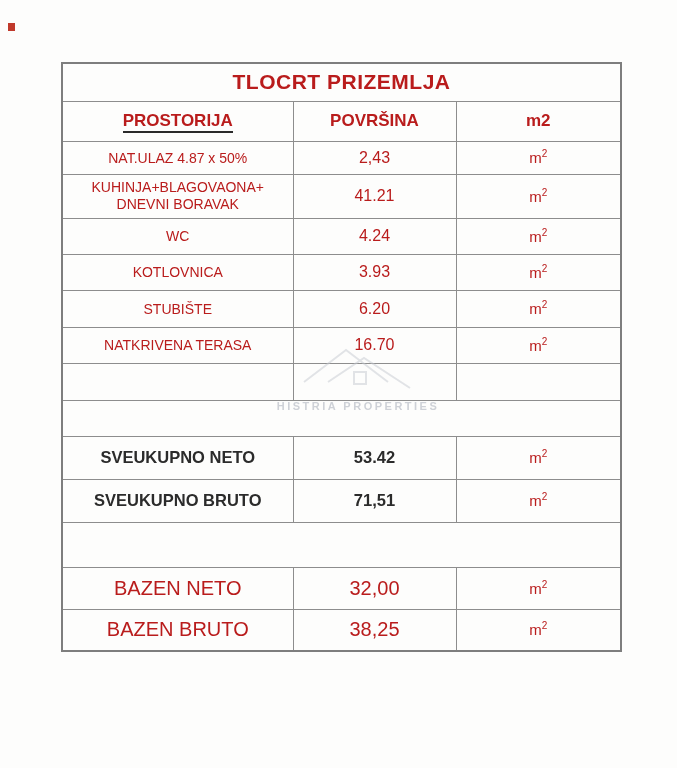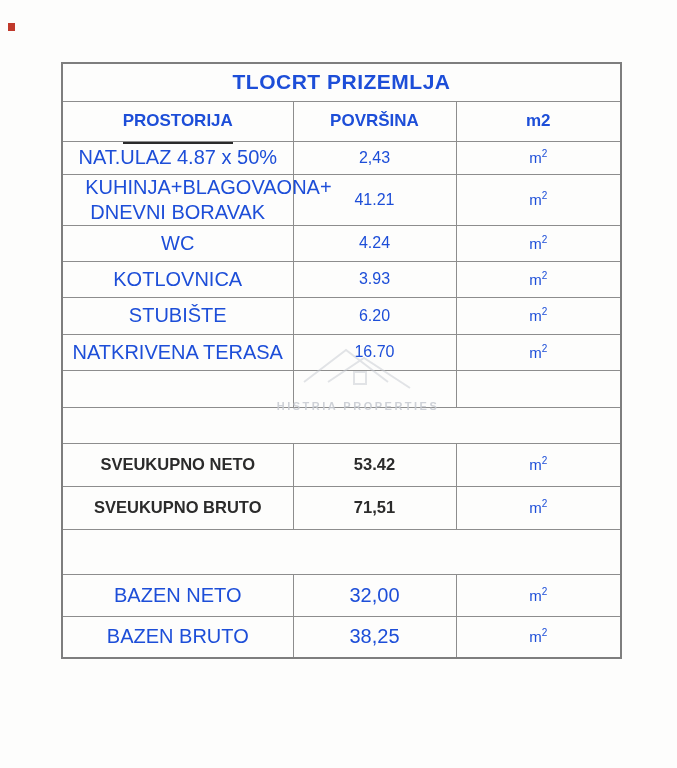--- a/index.html
+++ b/index.html
@@ -30,42 +30,42 @@
   }
 
   table.area-table {
     position:absolute; left:61px; top:62px;
     width:559px; border-collapse:collapse; table-layout:fixed;
     z-index:1; background:transparent;
   }
   .area-table td {
     border:1.5px solid #8d8d8d;
     text-align:center; vertical-align:middle;
-    padding:0; color:#1d4ed8;
+    padding:0; color:#b91c1c;
   }
   table.area-table { border:2px solid #7e7e7e; }
 
   tr.row-title   { height:38px; }
   tr.row-header  { height:40px; }
   tr.row-sm      { height:33px; }
   tr.row-tall    { height:44px; }
   tr.row-md      { height:36px; }
   tr.row-empty   { height:37px; }
   tr.row-gap1    { height:36px; }
   tr.row-total   { height:43px; }
   tr.row-gap2    { height:45px; }
   tr.row-pool    { height:42px; }
 
   .title-cell {
     font-size:21px; font-weight:bold; letter-spacing:.5px; color:#252525;
   }
   .head-cell { font-size:17px; font-weight:bold; color:#2a2a2a; }
-  .underlined { border-bottom:2px solid #2a2a2a; padding-bottom:12px; }
+  .underlined { border-bottom:2px solid #2a2a2a; padding-bottom:1px; }
 
-  .name-cell { font-size:20px; }
+  .name-cell { font-size:14px; }
   .name-cell .wrap { display:inline-block; max-width:185px; line-height:1.25; }
   .val-cell  { font-size:16px; }
   .unit-cell { font-size:15px; }
   .unit-cell sup { font-size:10px; line-height:0; }
 
   tr.row-total .name-cell,
   tr.row-total .val-cell { font-size:16.5px; font-weight:bold; color:#2b2b2b; }
 
   tr.row-pool .name-cell,
   tr.row-pool .val-cell { font-size:20px; }

